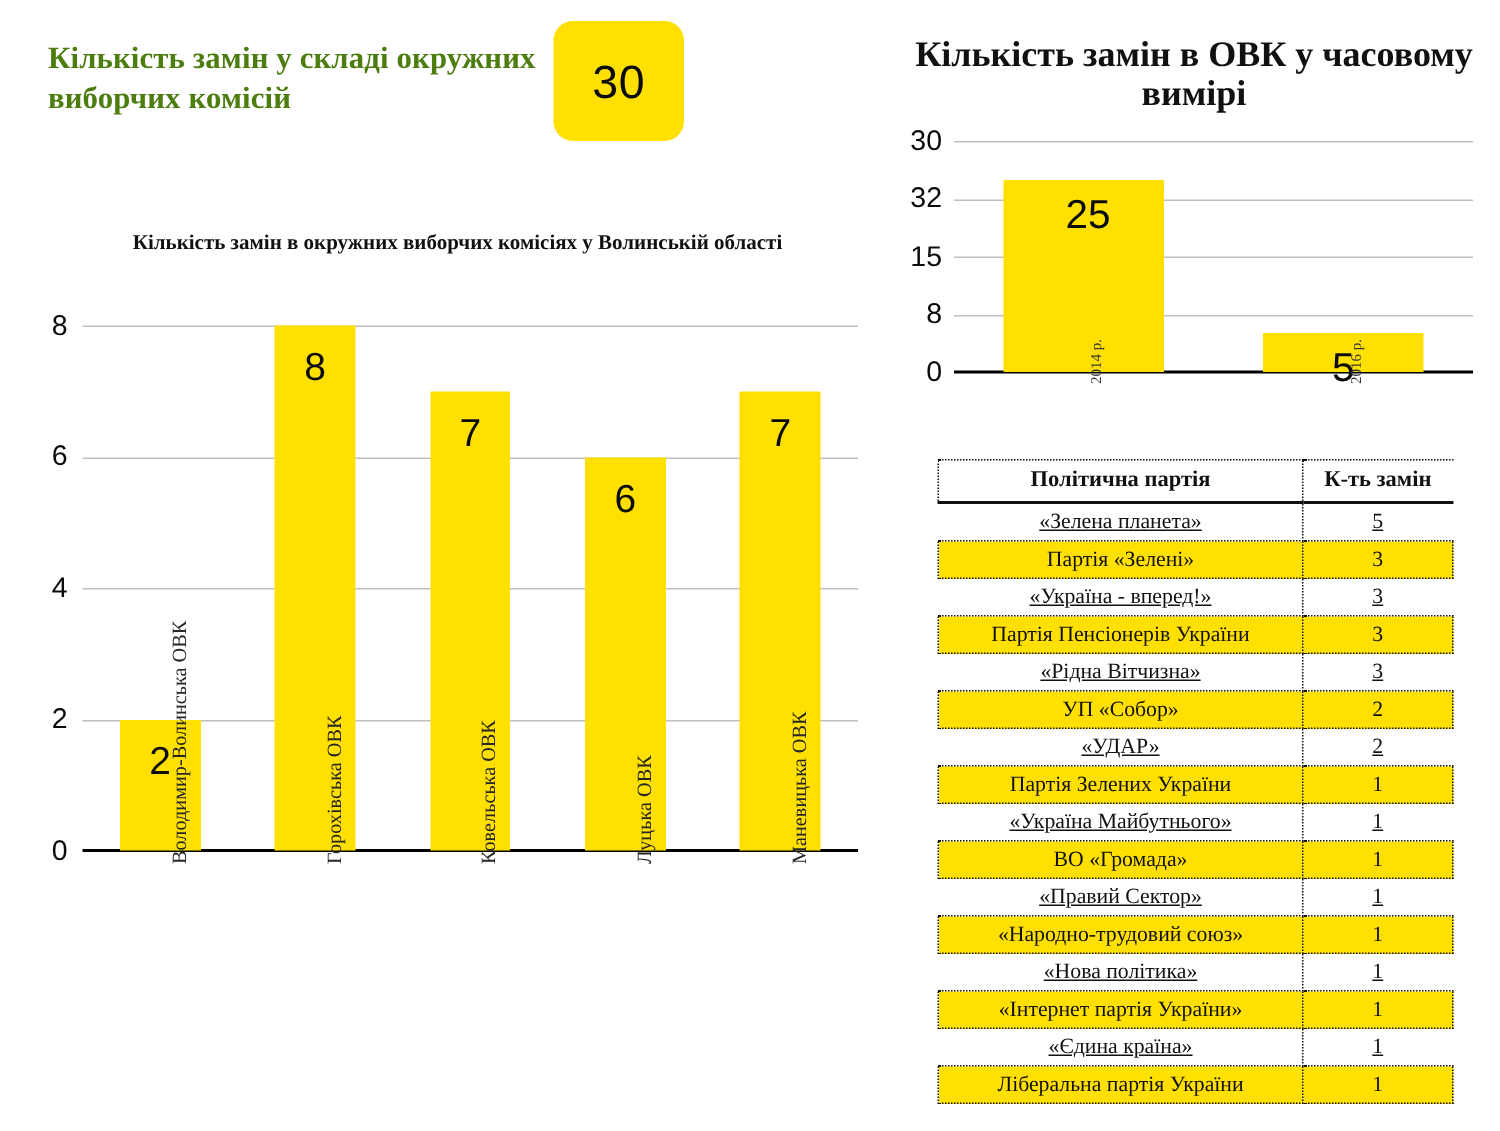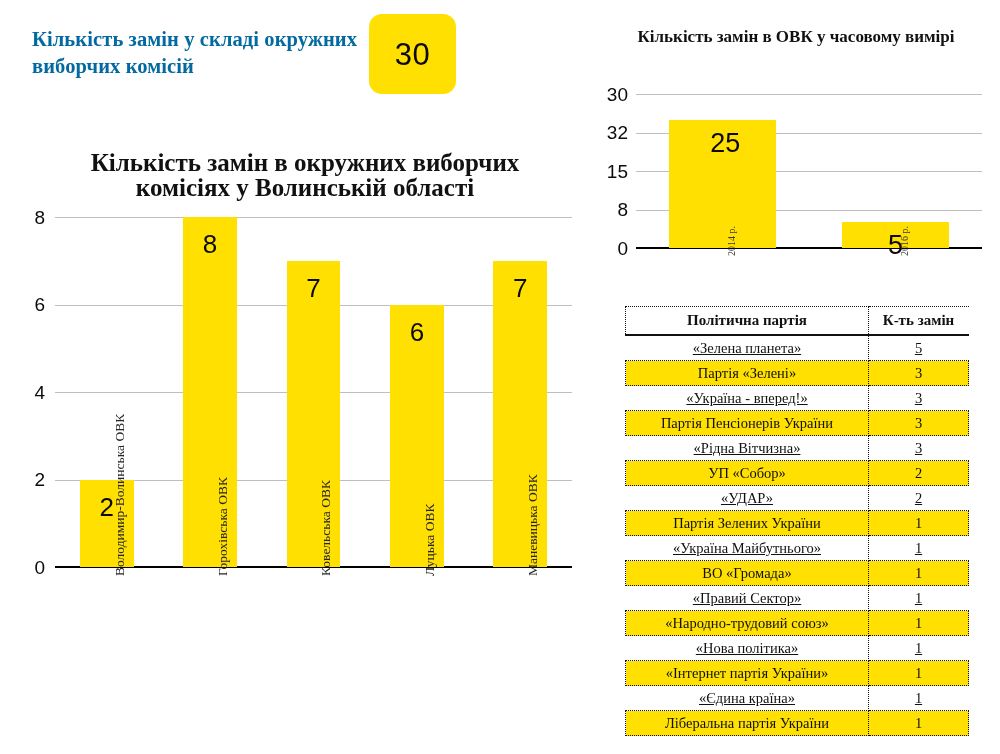--- a/index.html
+++ b/index.html
@@ -6,21 +6,21 @@
   body{
     width:1000px;height:754px;background:#ffffff;overflow:hidden;
     font-family:"Liberation Sans",sans-serif;color:#000;position:relative;
   }
   .stage{position:absolute;left:0;top:0;width:1000px;height:754px;overflow:hidden;}
 
   
   .hdr-title{
     position:absolute;left:32px;top:26px;width:330px;
     font-family:"Liberation Serif",serif;font-weight:bold;font-size:20.5px;
-    line-height:27px;color:#0369a1;letter-spacing:.1px;
+    line-height:27px;color:#4d7c0f;letter-spacing:.1px;
   }
   .hdr-badge{
     position:absolute;left:369px;top:14px;width:87px;height:80px;
     background:#FFE000;border-radius:13px;
     display:flex;align-items:center;justify-content:center;
   }
   .hdr-badge span{
     font-family:"Liberation Sans",sans-serif;font-size:31px;color:#0b0b0b;
     line-height:1;letter-spacing:.5px;
   }
@@ -46,29 +46,29 @@
   }
   .xlabel-rot{
     position:absolute;
     font-family:"Liberation Serif",serif;color:#262626;
     white-space:nowrap;transform-origin:0 0;
     transform:rotate(-90deg);
   }
 
   
   #chart-left{left:0;top:140px;width:600px;height:614px;}
-  #chart-left .chart-title{left:55px;top:10px;width:500px;font-size:25px;line-height:25px;font-family:Liberation Serif, serif;}
+  #chart-left .chart-title{left:55px;top:10px;width:500px;font-size:14px;line-height:25px;font-family:Liberation Serif, serif;}
   #chart-left .plot{left:55px;top:77px;width:517px;height:350px;}
   #chart-left .ytick{font-size:19px;width:40px;left:-50px;}
   #chart-left .barlabel{font-size:26px;}
   #chart-left .xlabel-rot{font-size:13.5px;}
 
   
   #chart-right{left:586px;top:8px;width:414px;height:290px;}
-  #chart-right .chart-title{left:20px;top:16px;width:380px;font-size:17px;line-height:26px;}
+  #chart-right .chart-title{left:20px;top:16px;width:380px;font-size:24px;line-height:26px;}
   #chart-right .plot{left:50px;top:86px;width:346px;height:154px;}
   #chart-right .ytick{font-size:19px;width:38px;left:-46px;}
   #chart-right .barlabel{font-size:27px;}
   #chart-right .xlabel-rot{font-size:10px;color:#3a3a3a;}
 
   
   #party-table{
     position:absolute;left:625px;top:306px;width:343px;
     border-collapse:collapse;table-layout:fixed;
     font-family:"Liberation Serif",serif;

